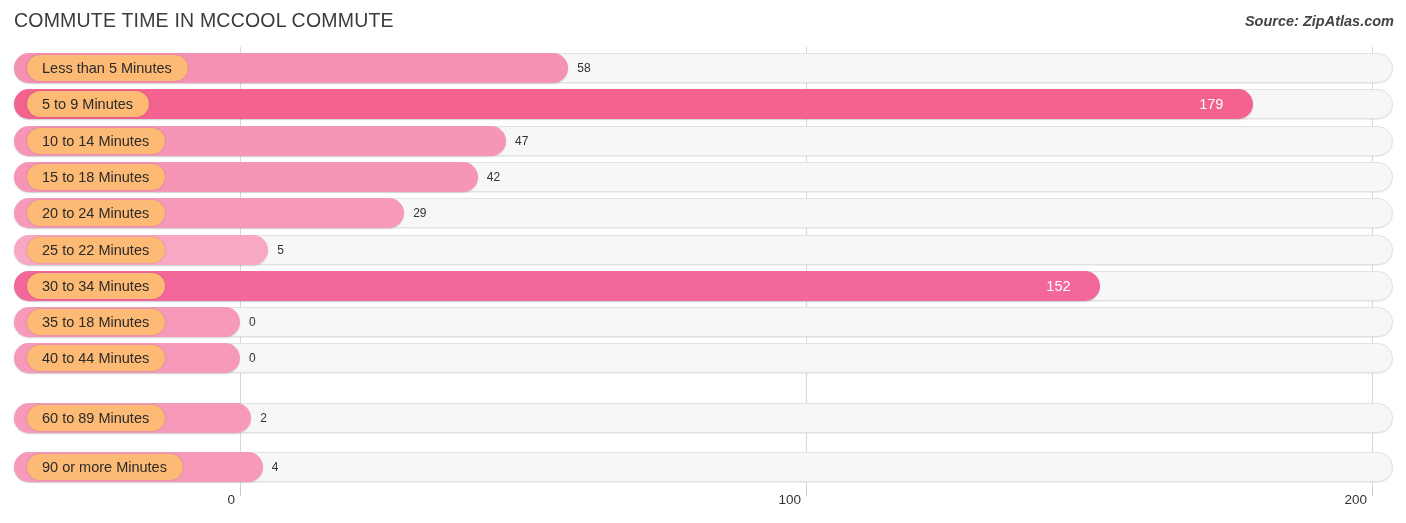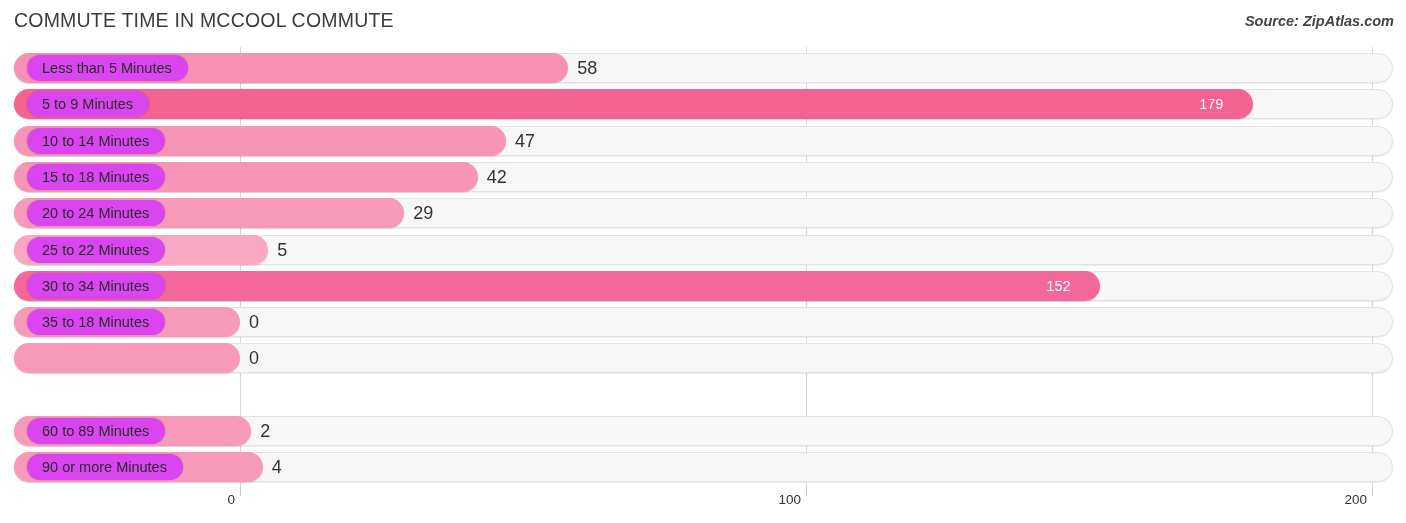--- a/index.html
+++ b/index.html
@@ -97,34 +97,34 @@
     box-shadow: 0 1px 1.5px rgba(0,0,0,0.13);
   }
 
   .bar-label-pill {
     position: absolute;
     left: 13px;
     top: 2px;
     height: 26px;
     line-height: 26px;
     padding: 0 16px 0 15px;
-    background: #d946ef;
+    background: #fdba74;
     border-radius: 13px;
     font-size: 14.5px;
     color: #2b2b2b;
     white-space: nowrap;
     box-shadow: 0 0 2px rgba(0,0,0,0.22);
   }
 
   .bar-value-out {
     position: absolute;
     top: 0;
     height: 30px;
     line-height: 30px;
-    font-size: 18px;
+    font-size: 12px;
     color: #333333;
     white-space: nowrap;
   }
 
   .bar-value-in {
     position: absolute;
     top: 0;
     height: 30px;
     line-height: 30px;
     font-size: 14.5px;
@@ -216,23 +216,24 @@
         </div>
         <div class="bar-row" style="top: 260.1px;">
           <div class="bar-track"></div>
           <div class="bar-fill" style="width: 226px; background: rgb(247, 154, 185);"></div>
           <div class="bar-label-pill">35 to 18 Minutes</div>
           <div class="bar-value-out" style="left: 235px;">0</div>
         </div>
         <div class="bar-row" style="top: 296.4px;">
           <div class="bar-track"></div>
           <div class="bar-fill" style="width: 226px; background: rgb(247, 154, 185);"></div>
+          <div class="bar-label-pill">40 to 44 Minutes</div>
           <div class="bar-value-out" style="left: 235px;">0</div>
         </div>
-        <div class="bar-row" style="top: 369px;">
+        <div class="bar-row" style="top: 356px;">
           <div class="bar-track"></div>
           <div class="bar-fill" style="width: 237.32px; background: rgb(247, 154, 185);"></div>
           <div class="bar-label-pill">60 to 89 Minutes</div>
           <div class="bar-value-out" style="left: 246.32px;">2</div>
         </div>
         <div class="bar-row" style="top: 405.3px;">
           <div class="bar-track"></div>
           <div class="bar-fill" style="width: 248.64px; background: rgb(247, 154, 185);"></div>
           <div class="bar-label-pill">90 or more Minutes</div>
           <div class="bar-value-out" style="left: 257.64px;">4</div>

